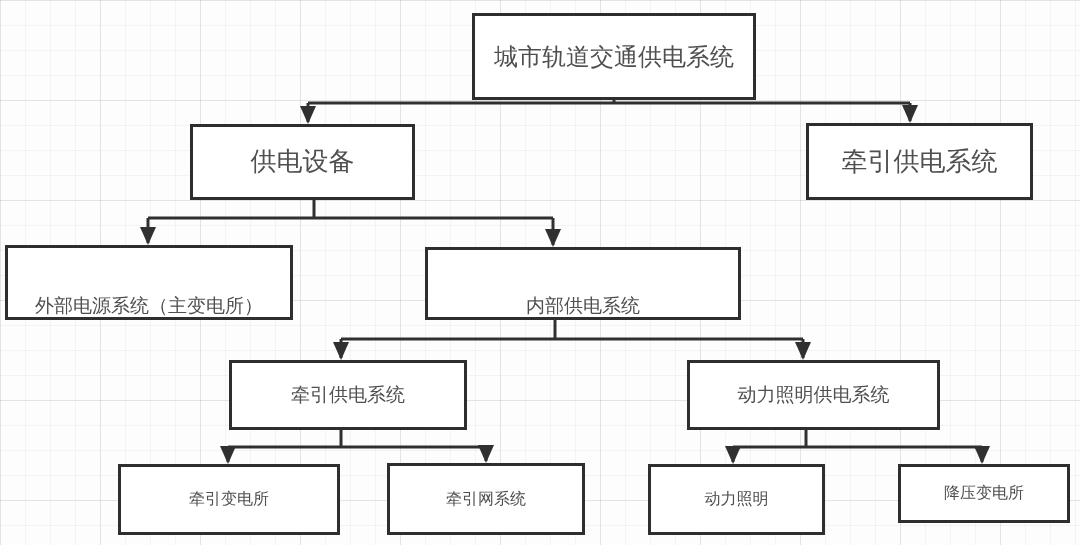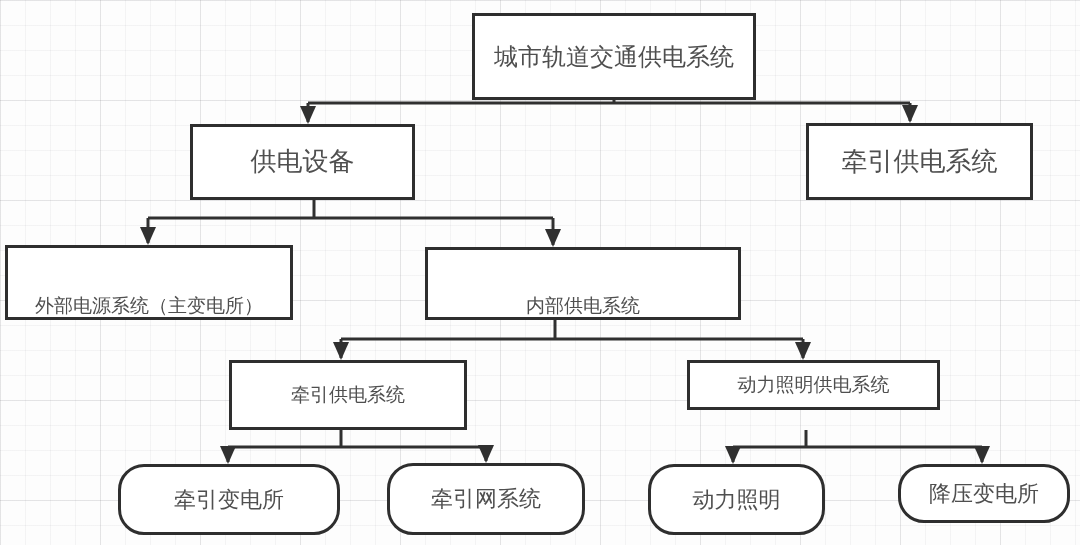--- a/index.html
+++ b/index.html
@@ -35,21 +35,21 @@
     display:flex;align-items:center;justify-content:center;
     color:#4f4f4f;
     text-align:center;
     line-height:1.15;
     white-space:nowrap;
   }
   .lvl1{font-size:24px;}
   .lvl2{font-size:26px;}
   .lvl3{font-size:19px;align-items:flex-end;}
   .lvl4{font-size:19px;margin-left:7px;}
-  .lvl5{font-size:22px;border-radius:26px;}
+  .lvl5{font-size:16px;}
 </style>
 </head>
 <body>
 
 <div class="canvas">
 
   <svg class="edges" viewBox="0 0 1080 545" aria-hidden="true">
 
     <g>
       <path d="M614 88 L614 103"></path>
@@ -114,21 +114,21 @@
   </div>
 
   <div class="node lvl3" style="left:425px;top:247px;width:316px;height:73px">
     <span>内部供电系统</span>
   </div>
 
   <div class="node lvl4" style="left:222px;top:360px;width:238px;height:70px">
     <span>牵引供电系统</span>
   </div>
 
-  <div class="node lvl4" style="left:680px;top:360px;width:253px;height:50px">
+  <div class="node lvl4" style="left:680px;top:360px;width:253px;height:70px">
     <span>动力照明供电系统</span>
   </div>
 
   <div class="node lvl5" style="left:118px;top:464px;width:222px;height:71px">
     <span>牵引变电所</span>
   </div>
 
   <div class="node lvl5" style="left:387px;top:463px;width:198px;height:72px">
     <span>牵引网系统</span>
   </div>

